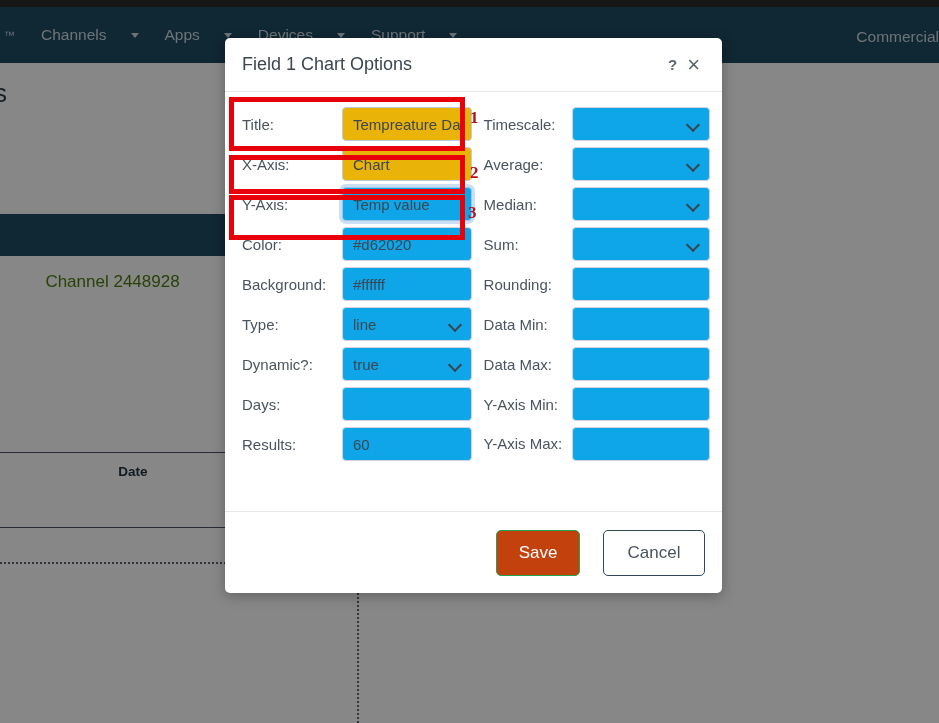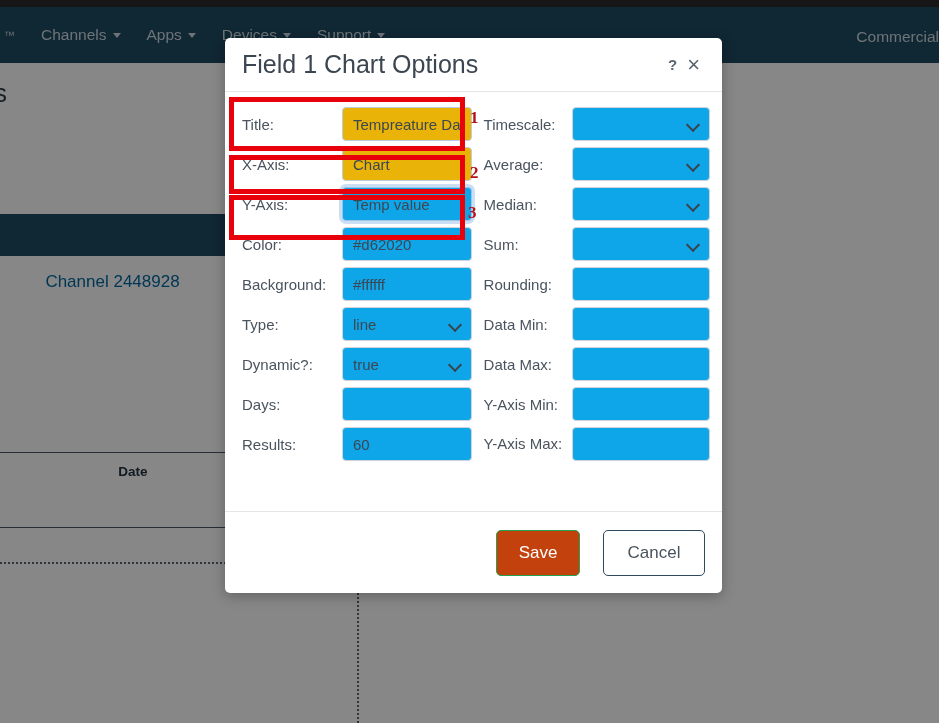--- a/index.html
+++ b/index.html
@@ -46,21 +46,21 @@
     padding-left: 4px;
   }
   .nav-brand {
     color: #c9d6de;
     font-size: 11px;
     padding-left: 0px;
   }
   .nav-item {
     color: #cfdae1;
     font-size: 15.5px;
-    display: flex; align-items: center; gap: 6px;
+    display: flex; align-items: center; gap: 24px;
     cursor: pointer;
     white-space: nowrap;
   }
   .caret {
     width: 0; height: 0;
     border-left: 4.5px solid transparent;
     border-right: 4.5px solid transparent;
     border-top: 5px solid #cfdae1;
     display: inline-block;
   }
@@ -80,21 +80,21 @@
   .blue-band {
     position: absolute; left: 0; top: 214px;
     width: 225px; height: 42px;
     background: #1f4a63;
   }
   .channel-title {
     position: absolute; left: 0px; top: 272px;
     width: 225px;
     text-align: center;
     font-size: 17px;
-    color: #0369a1;
+    color: #4d7c0f;
     white-space: nowrap;
   }
   .hr1 {
     position: absolute; left: 0; top: 452px;
     width: 225px; height: 1px; background: #4a5560;
   }
   .hr2 {
     position: absolute; left: 0; top: 527px;
     width: 225px; height: 1px; background: #4a5560;
   }
@@ -127,21 +127,21 @@
     display: flex; flex-direction: column;
   }
   .modal-header {
     position: relative;
     height: 54px;
     border-bottom: 1px solid #e4e7ea;
     display: flex; align-items: center;
     padding: 0 22px 0 17px;
   }
   .modal-title {
-    font-size: 25px;
+    font-size: 18px;
     color: #3c4651;
     flex: 1;
   }
   .hdr-icons {
     display: flex; align-items: center; gap: 10px;
   }
   .q-icon {
     font-size: 15px; font-weight: bold; color: #5b6671;
     cursor: pointer;
   }

